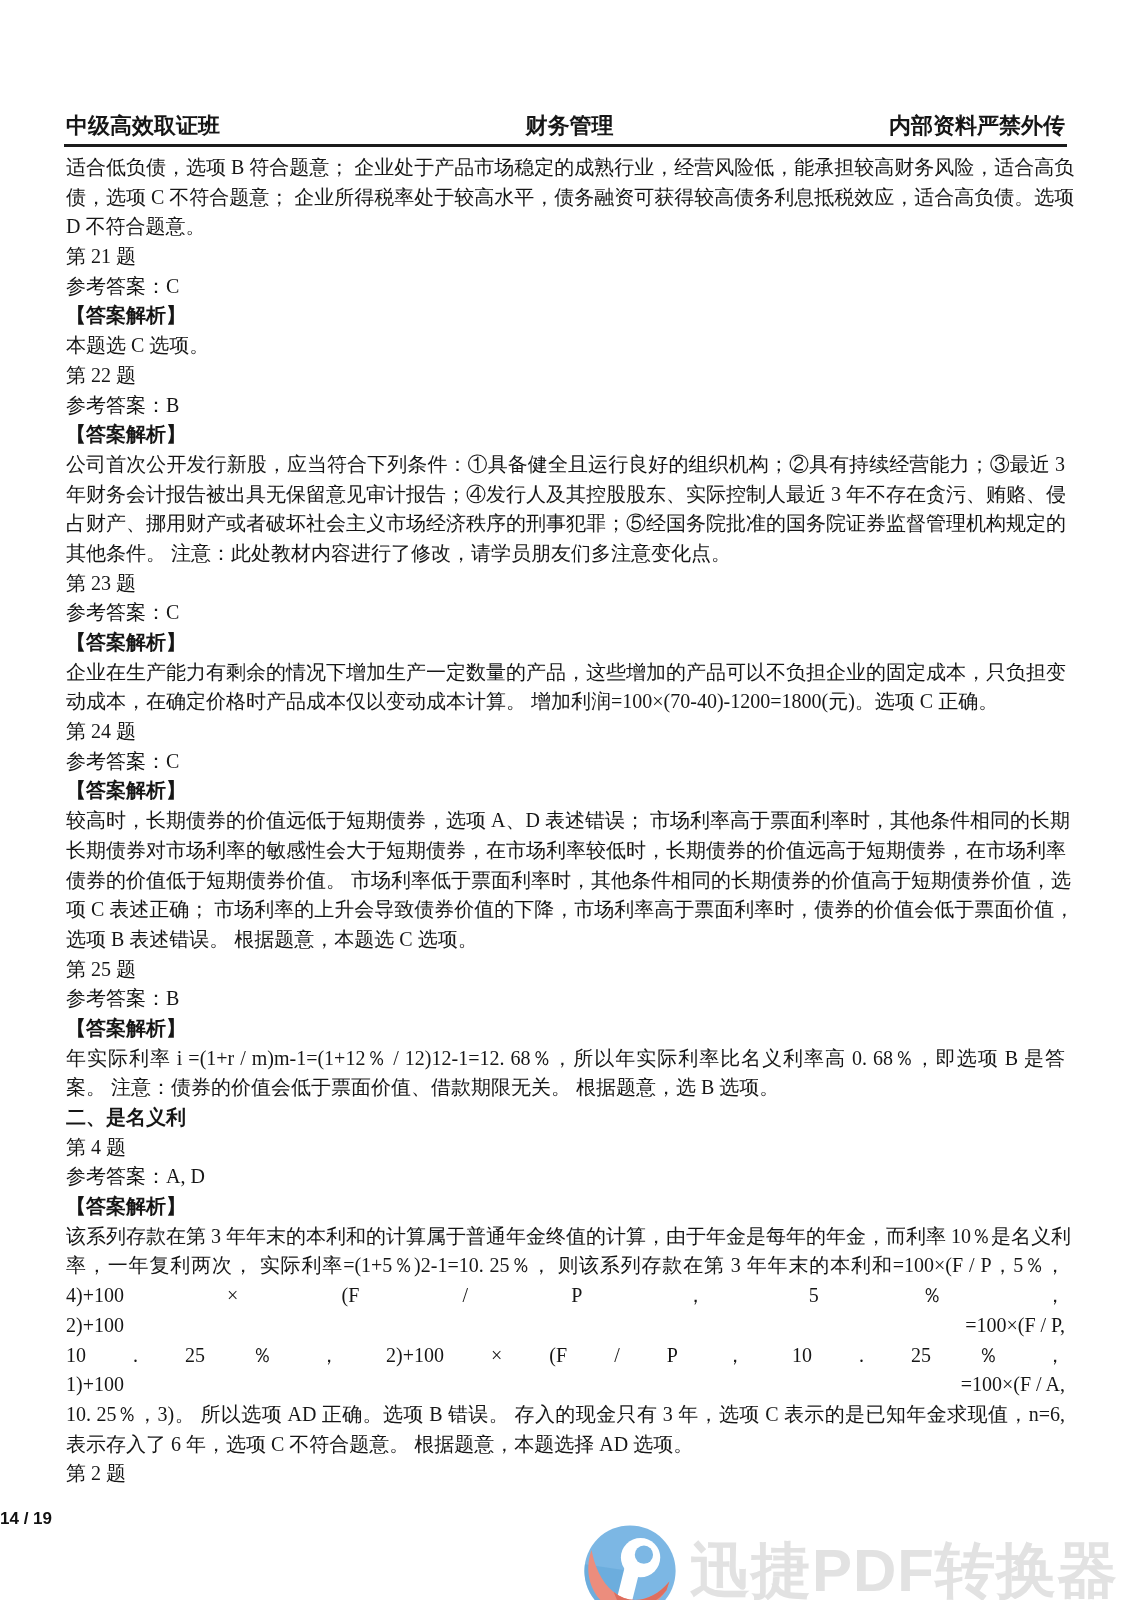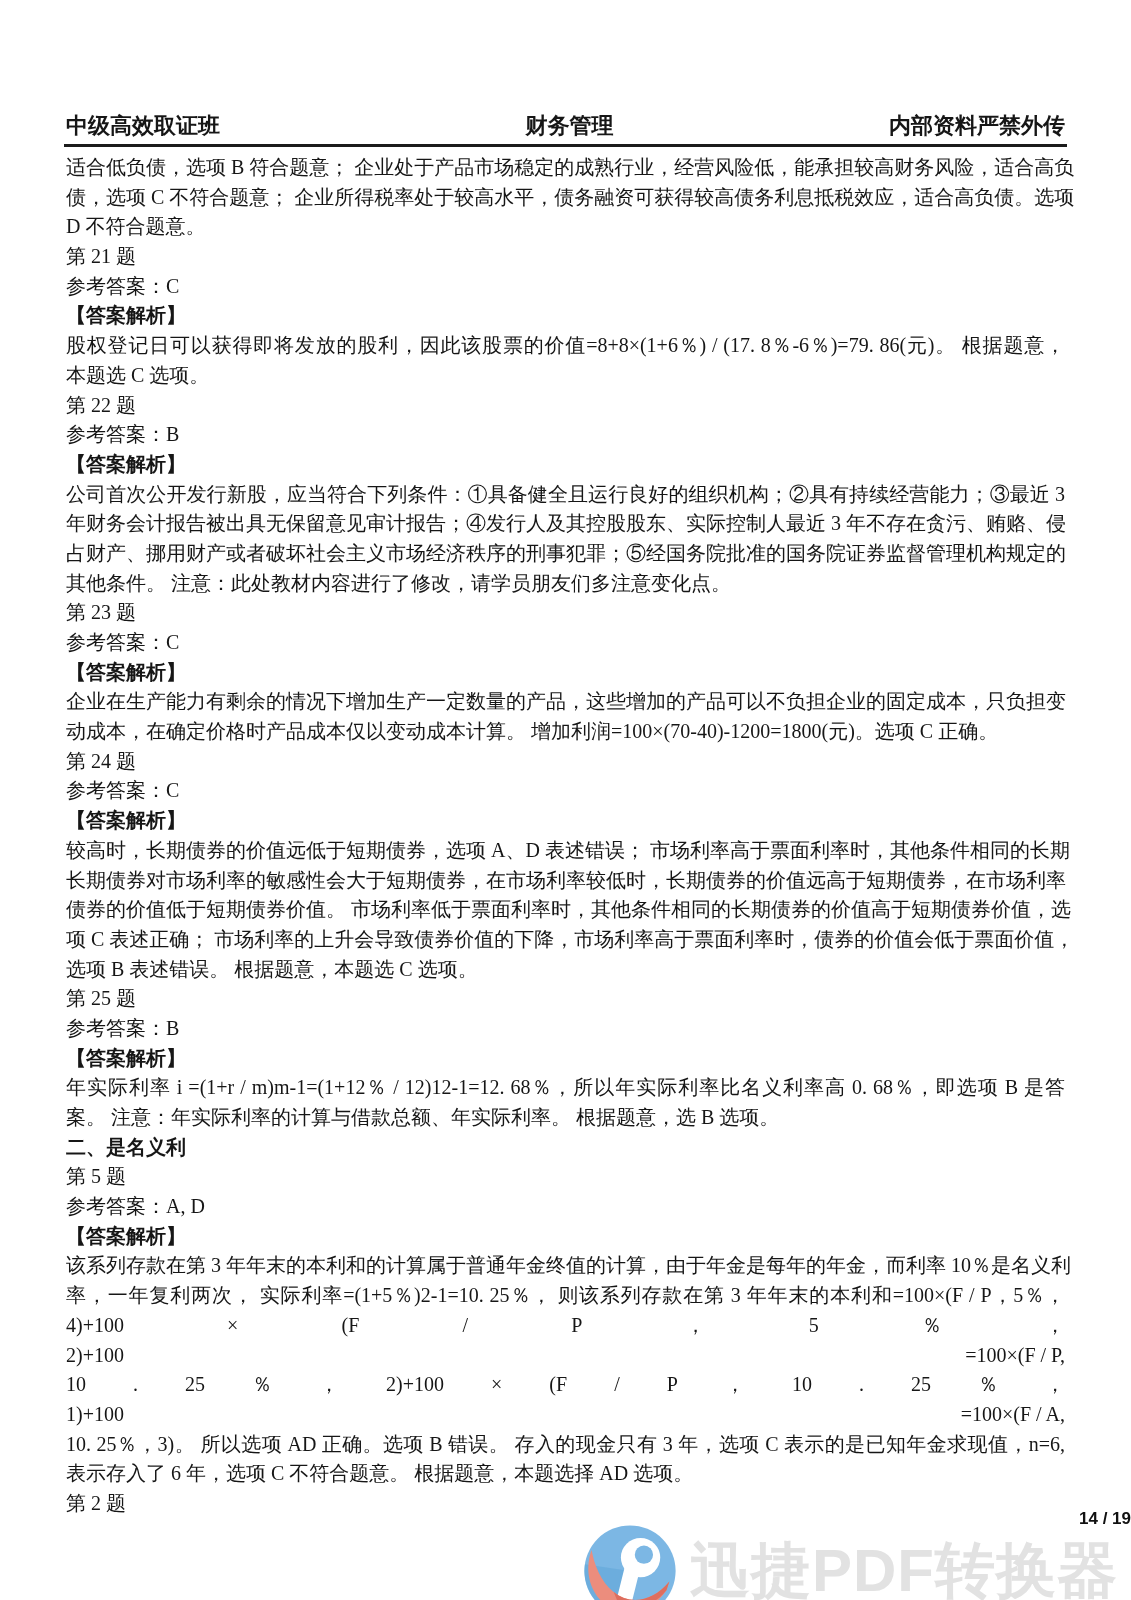--- a/index.html
+++ b/index.html
@@ -13,21 +13,21 @@
   .header .h-right{position:absolute;right:0;top:0;}
   .header-rule{position:absolute;left:64px;top:113px;width:1003px;border-top:3px solid #1b1b1b;}
   
   .content{position:absolute;left:66px;top:122px;width:999px;font-size:20px;line-height:29.7px;}
   .line{white-space:nowrap;height:29.7px;}
   .line.j{text-align:justify;text-align-last:justify;}
   .line.b{font-weight:bold;}
   .line.f{display:flex;justify-content:space-between;}
   .line.lr{display:flex;justify-content:space-between;}
   
-  .page-number{position:absolute;left:0;top:1478px;width:1131px;text-align:right;
+  .page-number{position:absolute;left:0;top:1478px;width:1131px;text-align:left;
                font-family:"Liberation Sans","DejaVu Sans",sans-serif;font-weight:600;font-size:17px;
                color:#111;z-index:3;}
   
   .watermark{position:absolute;left:582px;top:1492px;display:flex;align-items:center;z-index:1;}
   .wm-logo{width:96px;height:96px;flex:0 0 auto;}
   .wm-text{margin-left:12px;font-family:"Liberation Sans","DejaVu Sans",sans-serif;
            font-weight:bold;font-size:60px;color:#e2e2e2;letter-spacing:1px;white-space:nowrap;}
 </style>
 </head>
 <body>
@@ -41,21 +41,20 @@
   </div>
   <div class="header-rule"></div>
 
   <div class="content">
       <div class="line j">适合低负债，选项 B 符合题意； 企业处于产品市场稳定的成熟行业，经营风险低，能承担较高财务风险，适合高负</div>
       <div class="line j">债，选项 C 不符合题意； 企业所得税率处于较高水平，债务融资可获得较高债务利息抵税效应，适合高负债。选项</div>
       <div class="line">D 不符合题意。</div>
       <div class="line">第 21 题</div>
       <div class="line">参考答案：C</div>
       <div class="line b">【答案解析】</div>
-      <div class="line j">股权登记日可以获得即将发放的股利，因此该股票的价值=8+8×(1+6％) / (17. 8％-6％)=79. 86(元)。 根据题意，</div>
       <div class="line">本题选 C 选项。</div>
       <div class="line">第 22 题</div>
       <div class="line">参考答案：B</div>
       <div class="line b">【答案解析】</div>
       <div class="line j">公司首次公开发行新股，应当符合下列条件：①具备健全且运行良好的组织机构；②具有持续经营能力；③最近 3</div>
       <div class="line j">年财务会计报告被出具无保留意见审计报告；④发行人及其控股股东、实际控制人最近 3 年不存在贪污、贿赂、侵</div>
       <div class="line j">占财产、挪用财产或者破坏社会主义市场经济秩序的刑事犯罪；⑤经国务院批准的国务院证券监督管理机构规定的</div>
       <div class="line">其他条件。 注意：此处教材内容进行了修改，请学员朋友们多注意变化点。</div>
       <div class="line">第 23 题</div>
       <div class="line">参考答案：C</div>
@@ -67,23 +66,23 @@
       <div class="line b">【答案解析】</div>
       <div class="line j">较高时，长期债券的价值远低于短期债券，选项 A、D 表述错误； 市场利率高于票面利率时，其他条件相同的长期</div>
       <div class="line j">长期债券对市场利率的敏感性会大于短期债券，在市场利率较低时，长期债券的价值远高于短期债券，在市场利率</div>
       <div class="line j">债券的价值低于短期债券价值。 市场利率低于票面利率时，其他条件相同的长期债券的价值高于短期债券价值，选</div>
       <div class="line j">项 C 表述正确； 市场利率的上升会导致债券价值的下降，市场利率高于票面利率时，债券的价值会低于票面价值，</div>
       <div class="line">选项 B 表述错误。 根据题意，本题选 C 选项。</div>
       <div class="line">第 25 题</div>
       <div class="line">参考答案：B</div>
       <div class="line b">【答案解析】</div>
       <div class="line j">年实际利率 i =(1+r / m)m-1=(1+12％ / 12)12-1=12. 68％，所以年实际利率比名义利率高 0. 68％，即选项 B 是答</div>
-      <div class="line">案。 注意：年实际利率的计算与借款总额、年实际利率。 根据题意，选 B 选项。</div>
+      <div class="line">案。 注意：债券的价值会低于票面价值、借款期限无关。 根据题意，选 B 选项。</div>
       <div class="line b">二、是名义利</div>
-      <div class="line">第 5 题</div>
+      <div class="line">第 4 题</div>
       <div class="line">参考答案：A, D</div>
       <div class="line b">【答案解析】</div>
       <div class="line j">该系列存款在第 3 年年末的本利和的计算属于普通年金终值的计算，由于年金是每年的年金，而利率 10％是名义利</div>
       <div class="line j">率，一年复利两次， 实际利率=(1+5％)2-1=10. 25％， 则该系列存款在第 3 年年末的本利和=100×(F / P，5％，</div>
       <div class="line f">
         <span>4)+100</span>
         <span>×</span>
         <span>(F</span>
         <span>/</span>
         <span>P</span>

